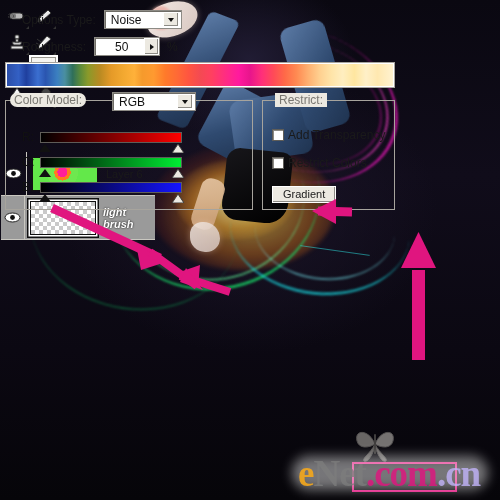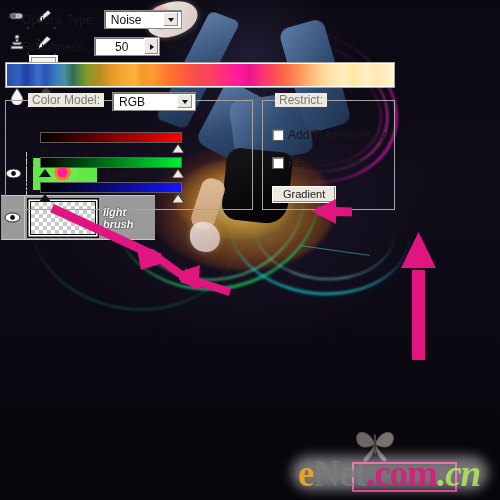--- a/index.html
+++ b/index.html
@@ -136,21 +136,21 @@
 
   
   .arrow { position:absolute; pointer-events:none; }
 
   
   #watermark { position:absolute; left:298px; top:452px; width:200px; height:44px; }
   .wm-text { position:absolute; left:0; top:0; font-family:"Liberation Serif", serif; font-weight:bold; font-size:37px; letter-spacing:-1px; line-height:44px; white-space:nowrap; }
   .wm-e { color:#f5a81c; opacity:.9; }
   .wm-net { color:#7d7d7d; opacity:.78; }
   .wm-com { color:#e0157f; opacity:.82; }
-  .wm-cn { color:#bef264; opacity:.78;font-style:italic; }
+  .wm-cn { color:#c4b5fd; opacity:.78; }
   .wm-halo { position:absolute; left:-6px; top:4px; width:196px; height:34px; background:rgba(255,255,255,.45); border-radius:18px; filter:blur(6px); }
   #butterfly { position:absolute; left:352px; top:424px; width:46px; height:40px; opacity:.55; }
 </style>
 </head>
 <body>
 
 <div id="root">
 
   <div class="photo">
     <div class="burst"></div>
@@ -308,21 +308,21 @@
           </span>
       </div>
       <span class="lbl" style="margin-left:7px;">%</span>
     </div>
 
     <div id="noise-strip">
       <div class="bar"></div>
     </div>
 
     <div class="grp" style="left:5px; top:100px; width:248px; height:110px;">
-      <span class="grp-title" style="left:22px;">Color Model:</span>
+      <span class="grp-title" style="left:4px;border-radius:7px;">Color Model:</span>
     </div>
     <div class="combo" style="position:absolute; left:112px; top:92px; width:84px;">
       <span class="val">RGB</span>
       <span class="arrowbox">
           <i class="caret-sm"></i>
         </span>
     </div>
 
     <div style="position:absolute; left:22px; top:126px;">
       <div class="sl-row">

